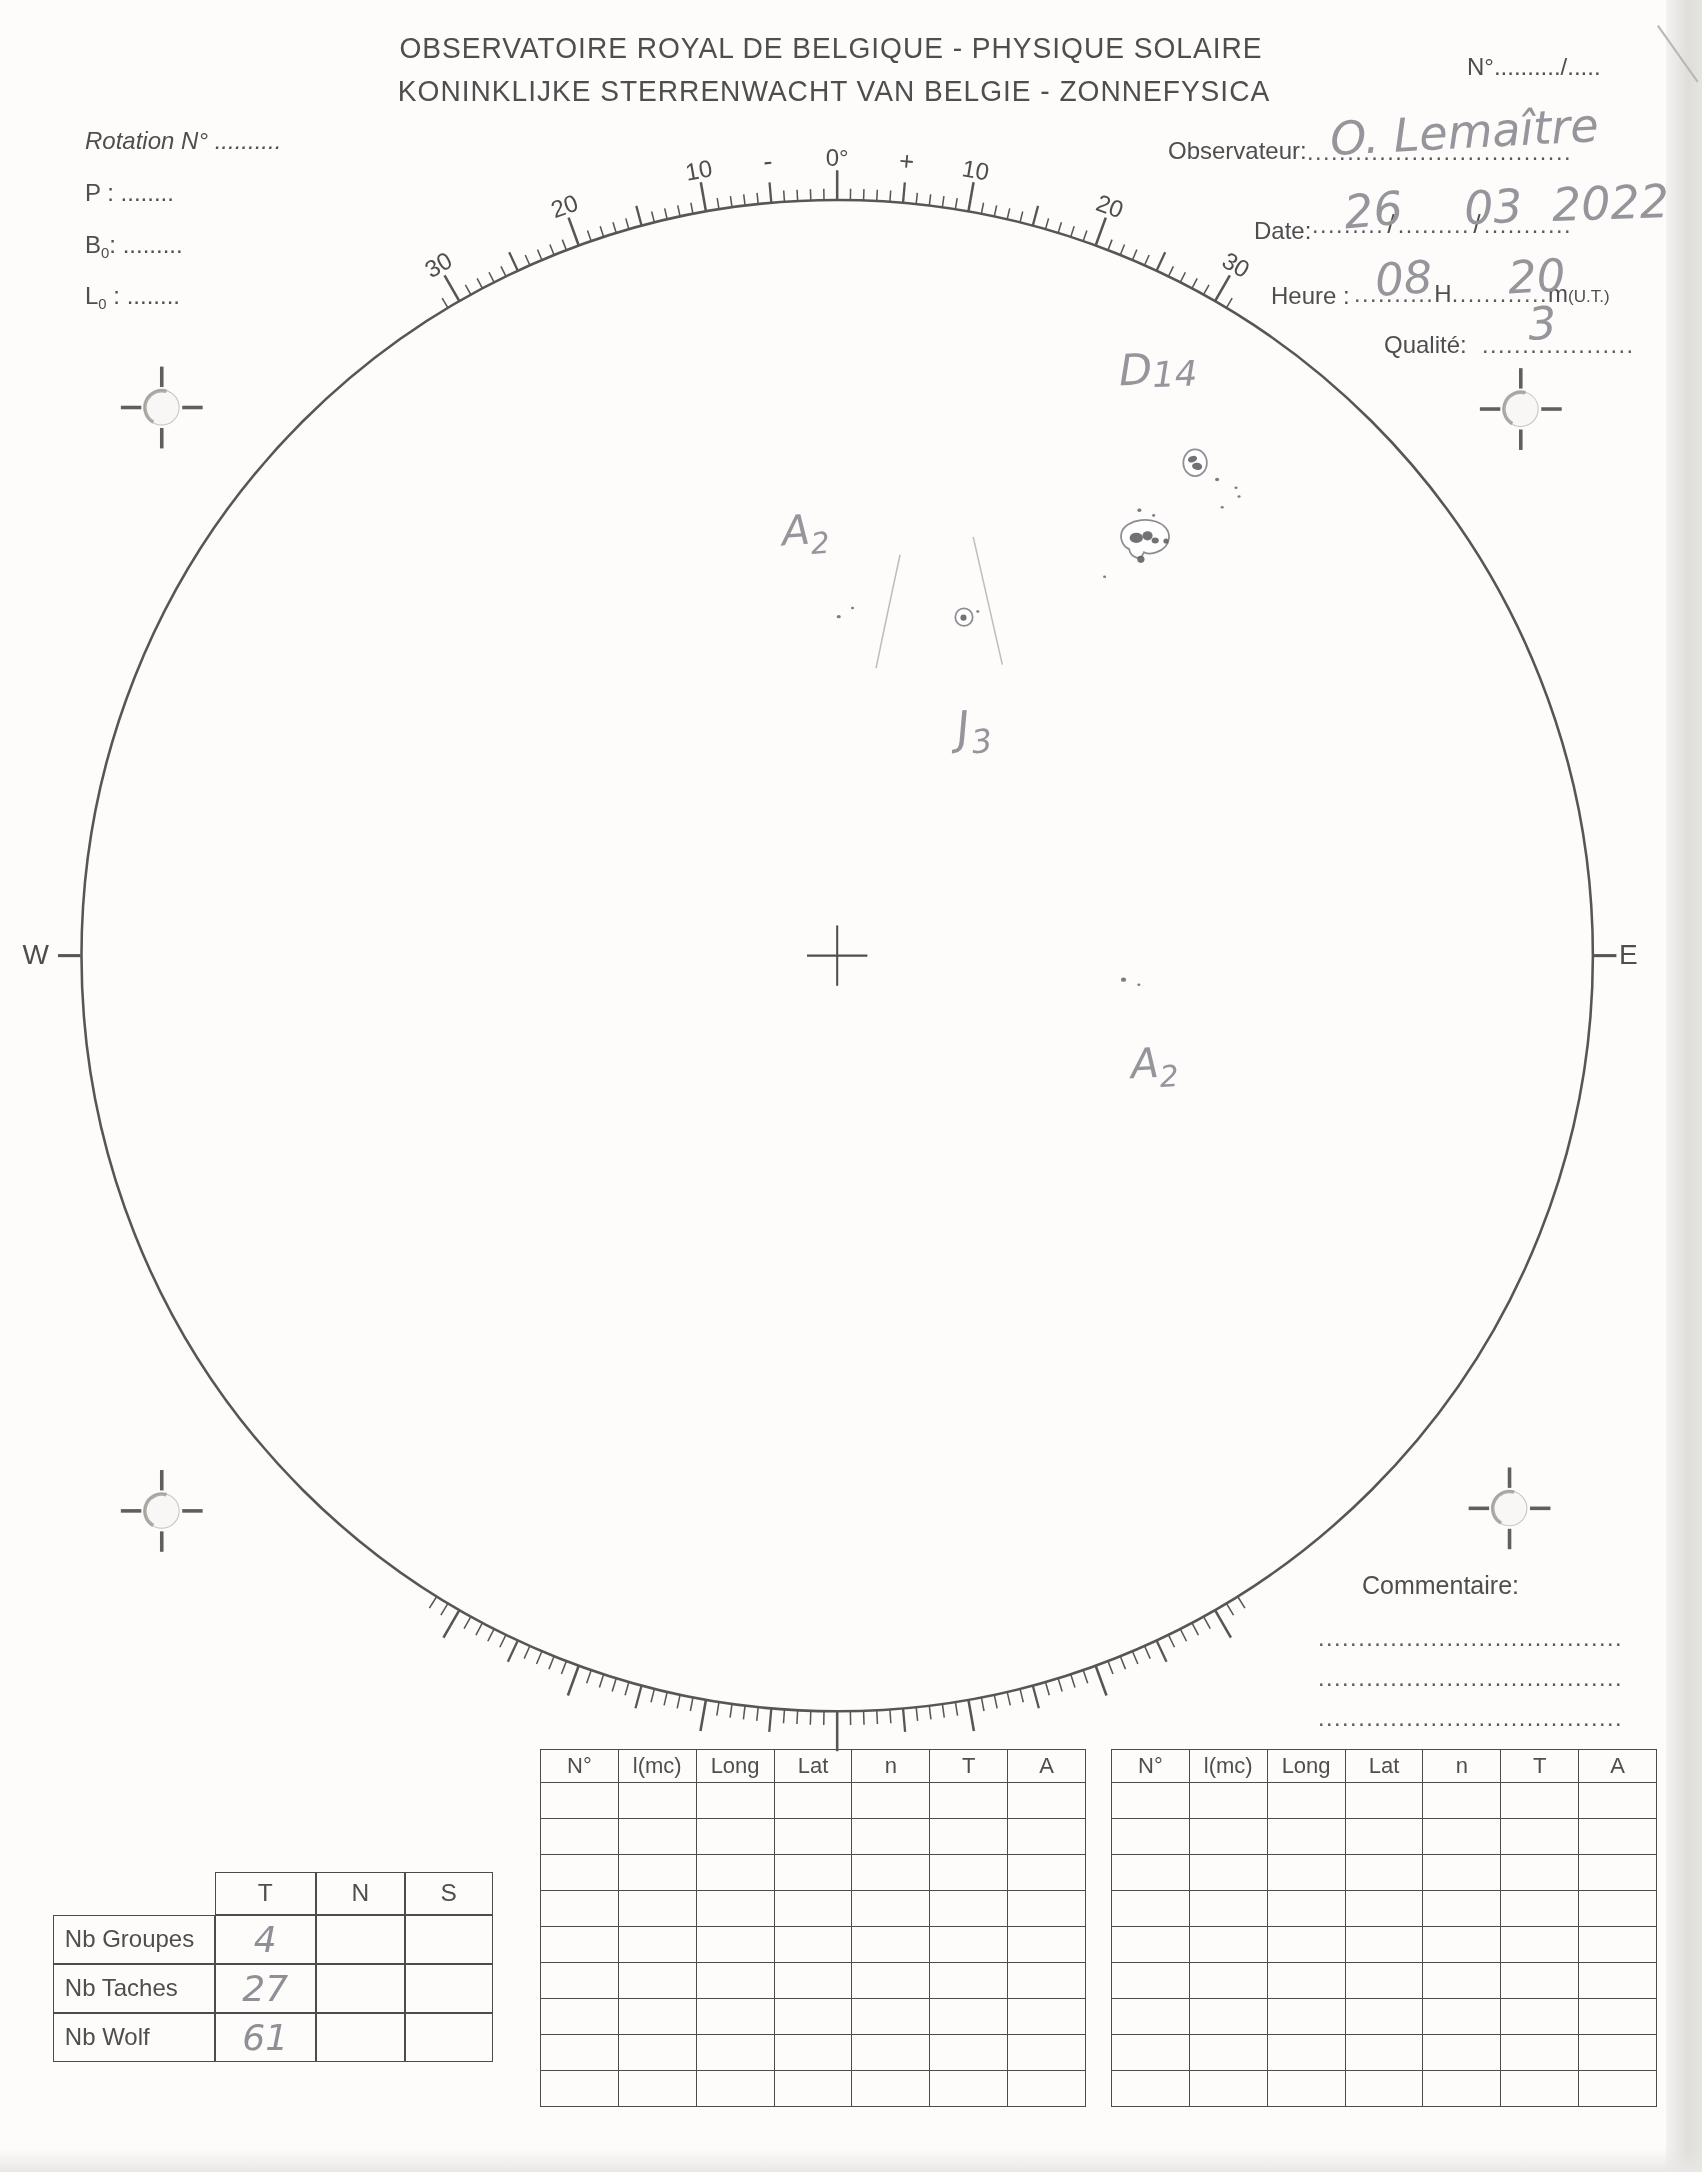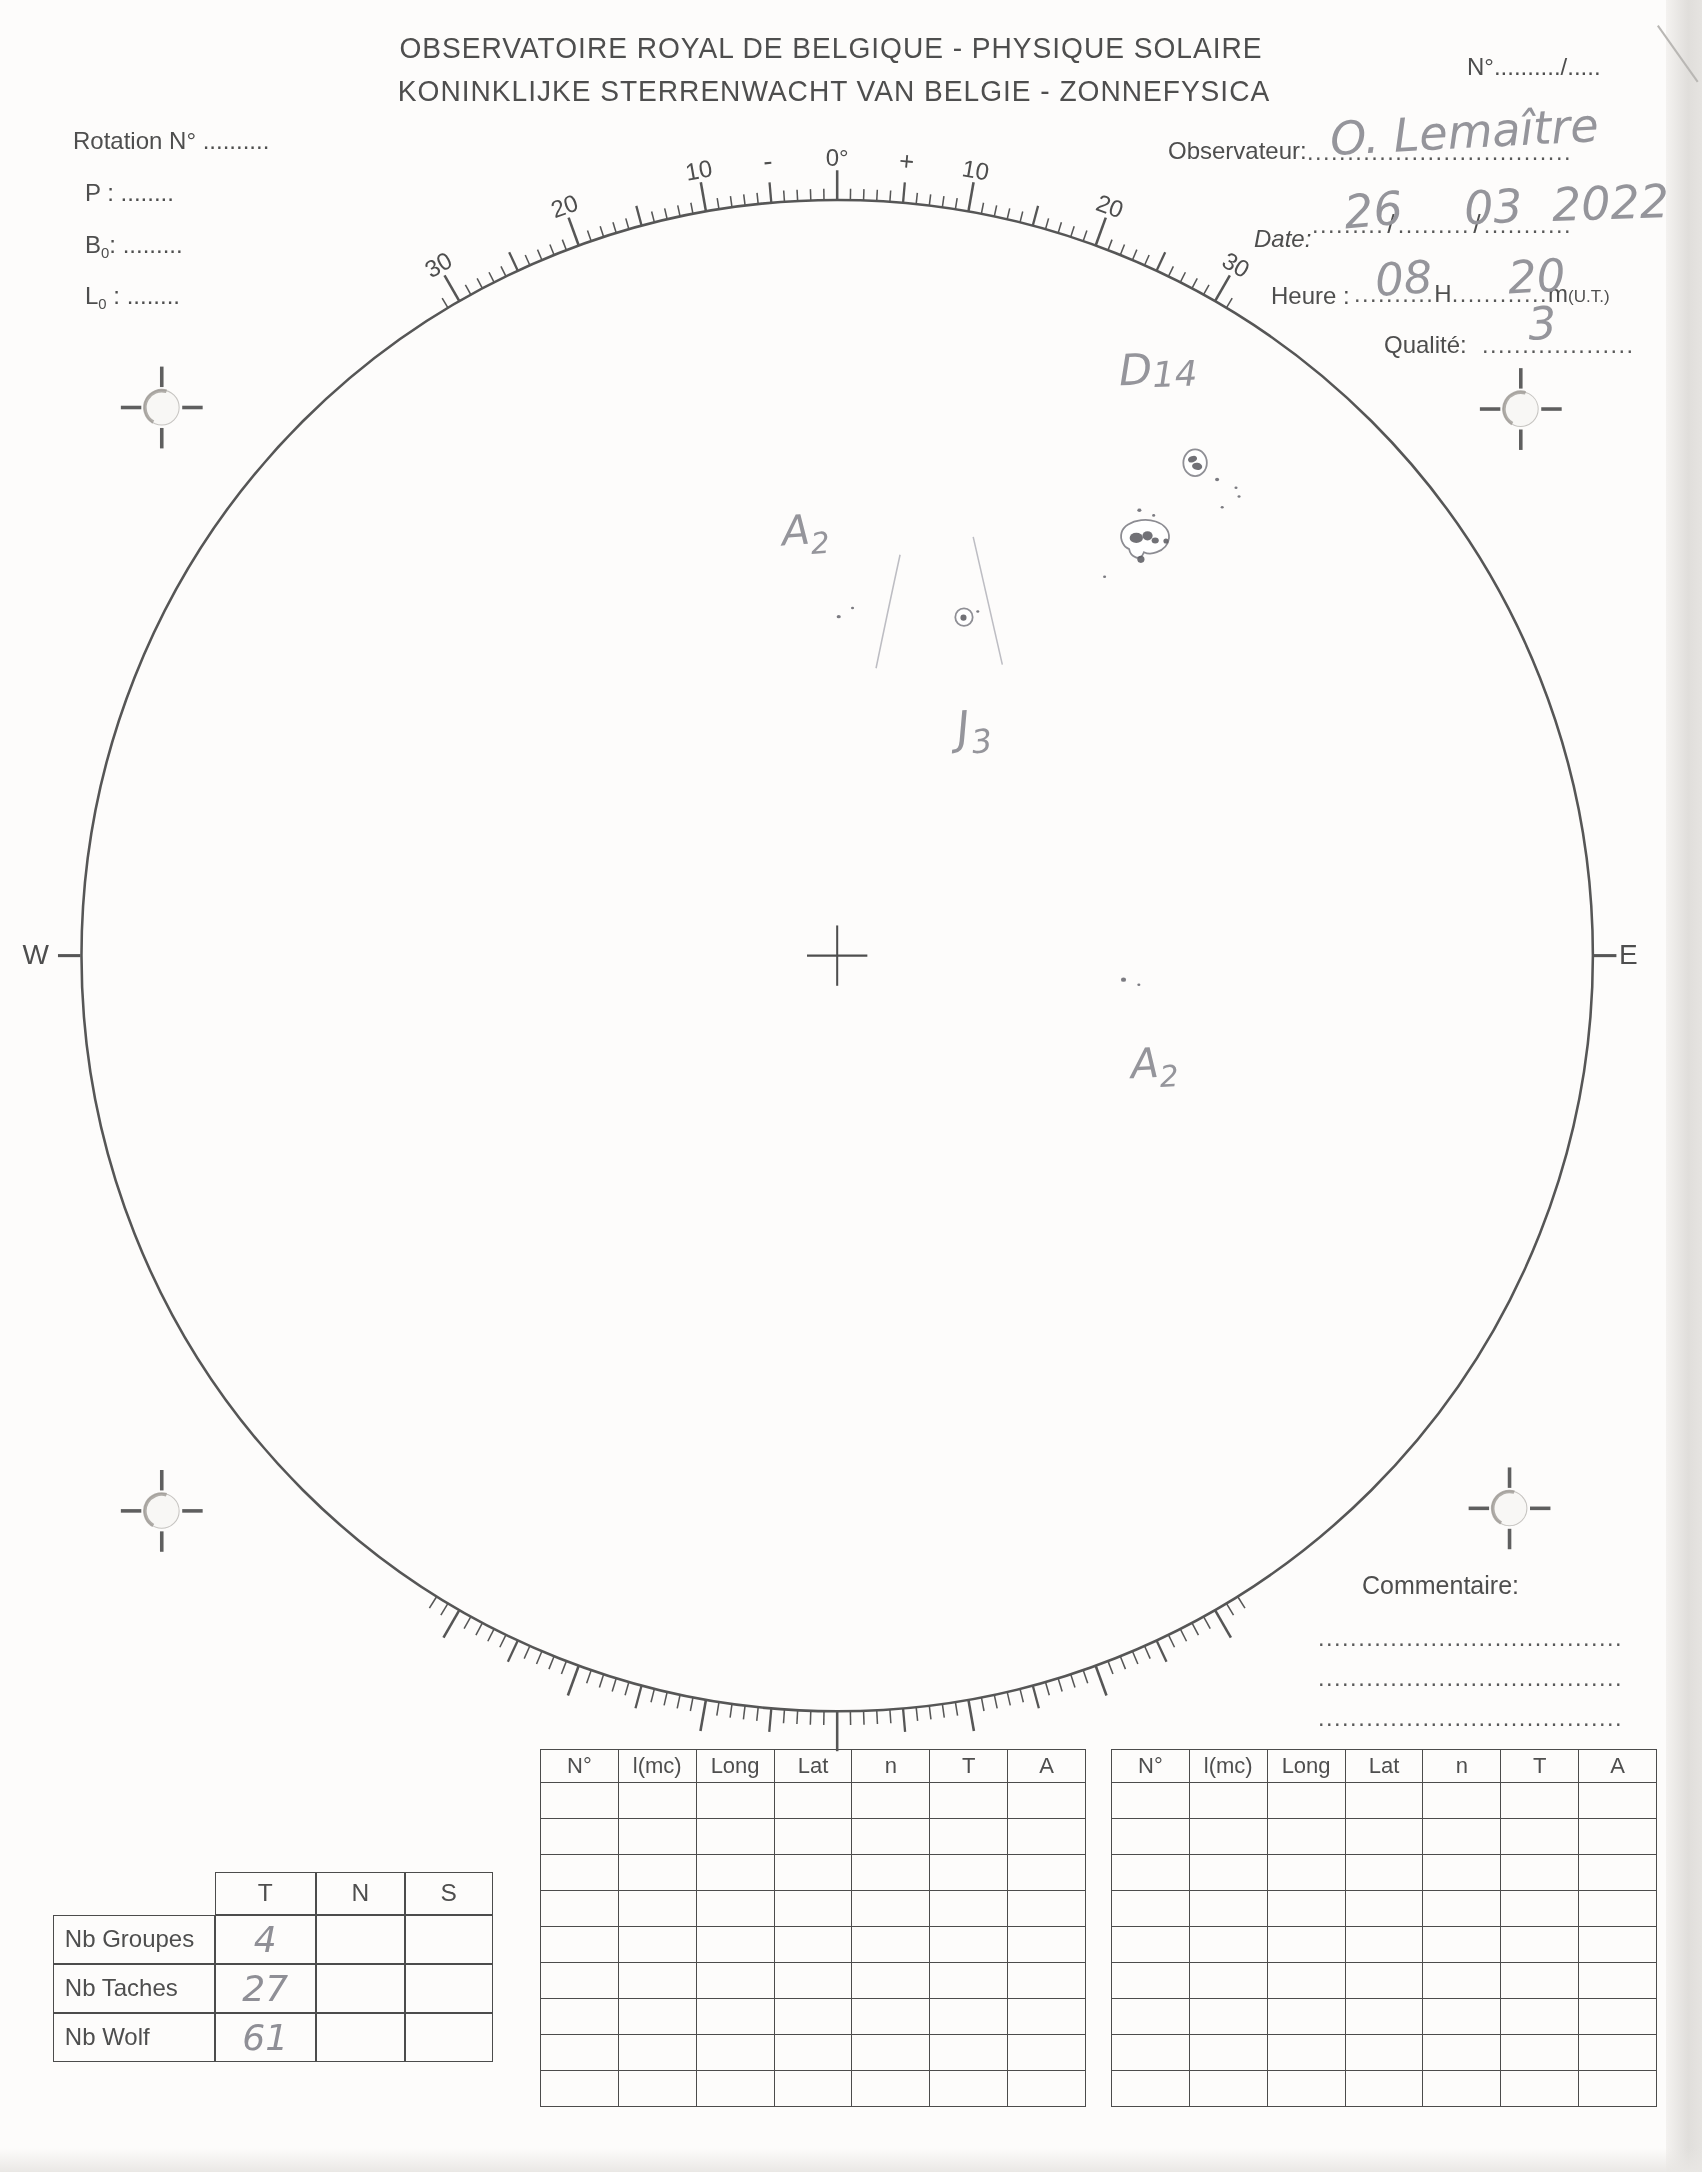--- a/index.html
+++ b/index.html
@@ -55,40 +55,40 @@
 <div class="abs" id="bottom-band"></div>
 
 <div class="abs print title" style="left:831px;top:32px;">OBSERVATOIRE ROYAL DE BELGIQUE - PHYSIQUE SOLAIRE</div>
 <div class="abs print title" style="left:834px;top:75px;">KONINKLIJKE STERRENWACHT VAN BELGIE - ZONNEFYSICA</div>
 <div class="abs print" style="left:1467px;top:53px;font-size:24px;">N°........../.....</div>
 
 <div class="abs print field" style="left:1168px;top:137px;">Observateur:</div>
 <div class="abs dots" style="left:1307px;top:139px;">.................................</div>
 <div class="abs hand" style="left:1330px;top:105px;font-size:46px;transform:rotate(-3deg);">O. Lemaître</div>
 
-<div class="abs print field" style="left:1254px;top:225px;font-style:italic;">Date:</div>
+<div class="abs print field" style="left:1254px;top:217px;">Date:</div>
 <div class="abs" style="left:1312px;top:209px;">
   <span class="dots">.........</span><span class="slash print">/</span><span class="dots">.........</span><span class="slash print">/</span><span class="dots">...........</span>
 </div>
 <div class="abs hand" style="left:1344px;top:183px;font-size:46px;transform:rotate(-5deg);">26</div>
 <div class="abs hand" style="left:1464px;top:180px;font-size:46px;transform:rotate(-3deg);">03</div>
 <div class="abs hand" style="left:1552px;top:176px;font-size:46px;transform:rotate(-2deg);">2022</div>
 
 <div class="abs print field" style="left:1271px;top:282px;">Heure :</div>
 <div class="abs" style="left:1354px;top:280px;">
   <span class="dots">..........</span><span class="print field">H</span><span class="dots">............</span><span class="print field">m</span><span class="print small-ut">(U.T.)</span>
 </div>
 <div class="abs hand" style="left:1375px;top:252px;font-size:45px;transform:rotate(-4deg);">08</div>
 <div class="abs hand" style="left:1508px;top:250px;font-size:45px;transform:rotate(-3deg);">20</div>
 
 <div class="abs print field" style="left:1384px;top:331px;">Qualité:</div>
 <div class="abs dots" style="left:1482px;top:332px;">...................</div>
 <div class="abs hand" style="left:1528px;top:297px;font-size:45px;transform:rotate(-4deg);">3</div>
 
-<div class="abs print field" style="left:73px;top:127px;">Rotation N° ..........</div>
+<div class="abs print field" style="left:85px;top:127px;font-style:italic;">Rotation N° ..........</div>
 <div class="abs print field" style="left:85px;top:179px;">P : ........</div>
 <div class="abs print field" style="left:85px;top:231px;"><span>B</span><sub class="zero">0</sub><span>: .........</span></div>
 <div class="abs print field" style="left:85px;top:282px;"><span>L</span><sub class="zero">0</sub><span> : ........</span></div>
 
 <div class="abs print" style="left:22.5px;top:939px;font-size:28px;">W</div>
 <div class="abs print" style="left:1619px;top:939px;font-size:28px;">E</div>
 
 <div class="abs hand" style="left:1119px;top:344px;font-size:43px;transform:rotate(-2deg);"><span>D</span><span class="hand14">14</span></div>
 <div class="abs hand" style="left:782px;top:506px;font-size:41px;transform:rotate(-4deg);"><span>A</span><span class="hsub">2</span></div>
 <div class="abs hand" style="left:957px;top:700px;font-size:45px;transform:rotate(-6deg);"><span>J</span><span class="hsub">3</span></div>

